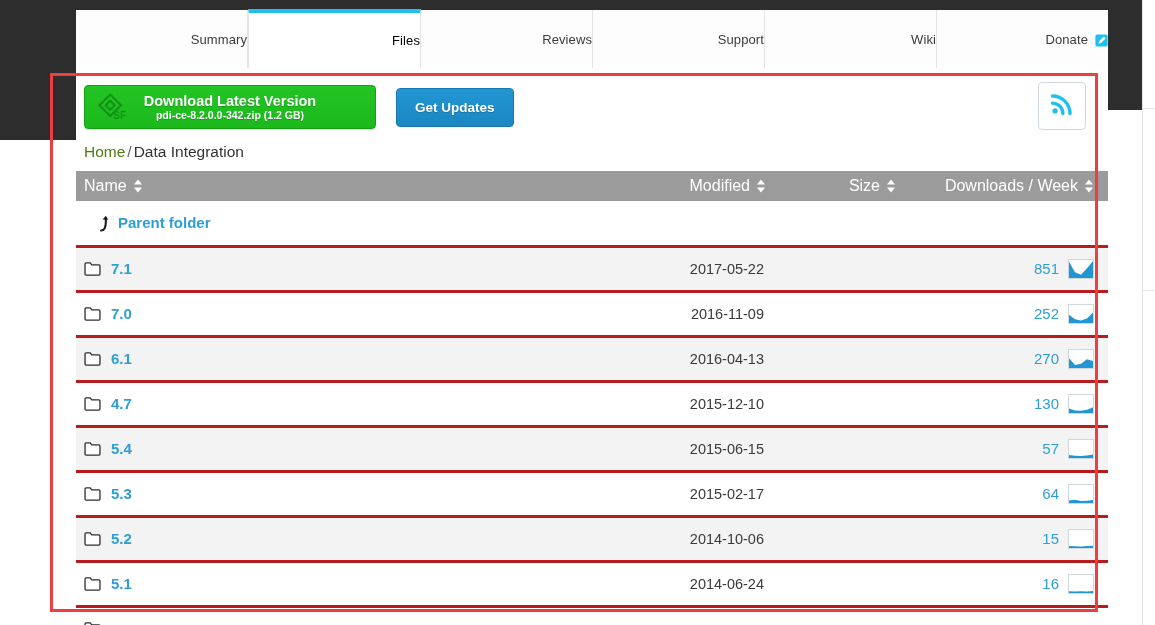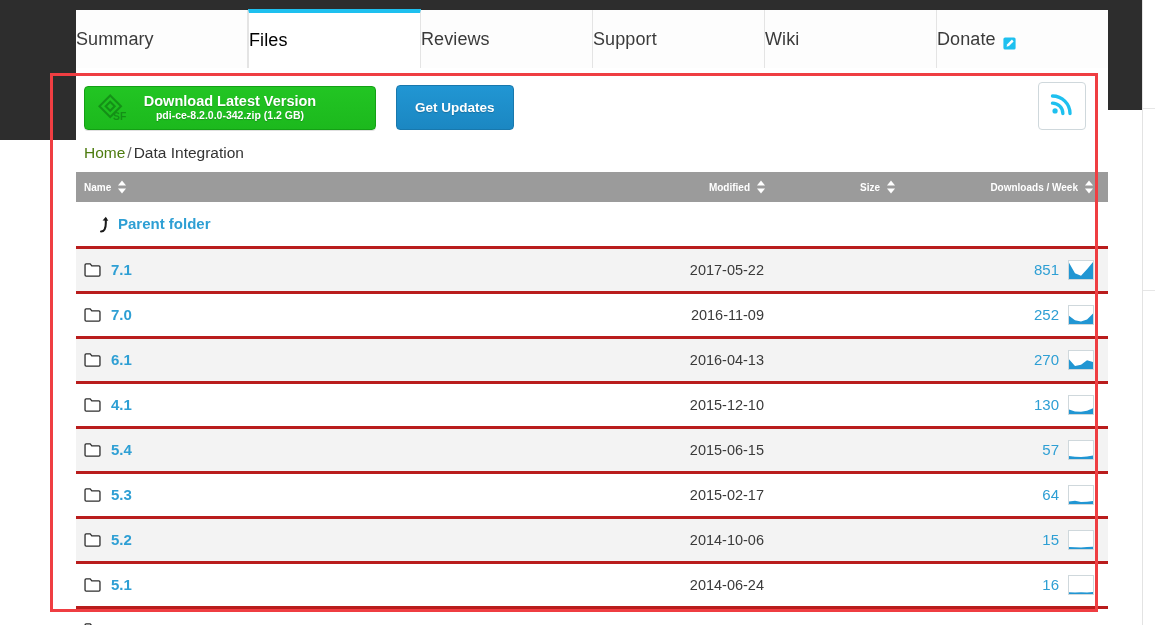--- a/index.html
+++ b/index.html
@@ -43,22 +43,22 @@
     position: absolute; left: 76px; top: 10px; width: 1032px; height: 615px;
     background: #ffffff;
   }
 
   
   .tabs {
     display: flex; height: 58px; border-bottom: 1px solid #e0e0e0;
     background: #ffffff;
   }
   .tab {
-    flex: 1 1 0; display: flex; align-items: center; justify-content: flex-start;
-    font-size: 18px; color: #3b3b3b; letter-spacing: .1px;
+    flex: 1 1 0; display: flex; align-items: center; justify-content: flex-end;
+    font-size: 13px; color: #3b3b3b; letter-spacing: .1px;
     border-right: 1px solid #e4e4e4; background: #fdfdfd;
     cursor: pointer; position: relative; height: 58px;
   }
   .tab:last-child { border-right: none; }
   .tab.active {
     background: #ffffff; color: #000000; border-top: 4px solid #1ec0ef;
     border-left: 1px solid #e4e4e4; border-right: 1px solid #e4e4e4;
     height: 59px; z-index: 2; margin-top: -1px;
   }
   .tab .lbl { pointer-events: none; }
@@ -86,21 +86,21 @@
     color: #ffffff; cursor: pointer; position: relative;
     box-shadow: 0 1px 0 rgba(0,0,0,.12);
   }
   .sf-logo {
     position: absolute; left: 12px; top: 6px; width: 32px; height: 32px; opacity: .55;
   }
   .dl-title { font-size: 14.5px; font-weight: bold; line-height: 16px; text-shadow: 0 1px 1px rgba(0,0,0,.2); }
   .dl-sub { font-size: 10.5px; font-weight: bold; line-height: 13px; text-shadow: 0 1px 1px rgba(0,0,0,.2); }
 
   .upd-btn {
-    margin-left: 20px; height: 45px; padding: 0 18px; border-radius: 4px;
+    margin-left: 20px; height: 39px; padding: 0 18px; border-radius: 4px;
     background: linear-gradient(#2196d3, #1b87c2);
     border: 1px solid #1878ad;
     color: #ffffff; font-size: 13.5px; font-weight: bold;
     display: flex; align-items: center; cursor: pointer;
     text-shadow: 0 1px 1px rgba(0,0,0,.2);
   }
 
   .rss-btn {
     position: absolute; right: 22px; top: 14px;
     width: 48px; height: 48px; border: 1px solid #cfd8dc; border-radius: 4px;
@@ -112,21 +112,21 @@
   .crumb {
     padding: 14px 0 10px 8px; font-size: 15.5px; color: #333333;
   }
   .crumb a { color: #4d7c0f; text-decoration: none; cursor: pointer; }
   .crumb .sep { color: #666; margin: 0 2px; }
 
   
   .ftable { width: 1032px; border-collapse: collapse; table-layout: fixed; }
   .ftable thead th {
     background: #9b9b9b; color: #ffffff; height: 30px;
-    font-size: 10px; font-weight: bold; padding: 0;
+    font-size: 16px; font-weight: normal; padding: 0;
     border: none; cursor: pointer; vertical-align: middle; margin-top: 32px;
   }
   .th-inner { display: flex; align-items: center; justify-content: flex-end; gap: 6px; padding-right: 0; }
   th.col-name .th-inner { justify-content: flex-start; padding-left: 8px; }
   th.col-mod  .th-inner { padding-right: 0; }
   .sort-ico { display: inline-block; width: 10px; height: 14px; }
 
   .ftable tbody td {
     height: 45px; font-size: 14.5px; color: #3a3a3a; border: none;
     vertical-align: middle;
@@ -360,21 +360,21 @@
                   </svg>
                 </span>
               </div>
             </td>
           </tr><tr class="plain">
             <td class="c-name">
               <div class="name-cell">
                 <span class="folder-ico"><svg viewBox="0 0 18 15" width="17" height="14">
                     <path d="M1 2.2 A1.2 1.2 0 0 1 2.2 1 H6.6 L8.2 3 H15.8 A1.2 1.2 0 0 1 17 4.2 V12.8 A1.2 1.2 0 0 1 15.8 14 H2.2 A1.2 1.2 0 0 1 1 12.8 Z" fill="#ffffff" stroke="#2e2e2e" stroke-width="1.4" stroke-linejoin="round"></path>
                   </svg></span>
-                <span class="name-link">4.1</span>
+                <span class="name-link">4.7</span>
               </div>
             </td>
             <td class="c-mod">2015-12-10</td>
             <td class="c-size"></td>
             <td class="c-dl">
               <div class="dl-cell">
                 <span class="dl-num">130</span>
                 <span>
                   <svg class="spark" viewBox="0 0 26 20" preserveAspectRatio="none">
                     <path d="M0,20 L0.0,15.0 L6.5,17.2 L13.0,17.6 L19.5,16.5 L26.0,13.6 L26,20 Z" fill="#2196d3"></path>

